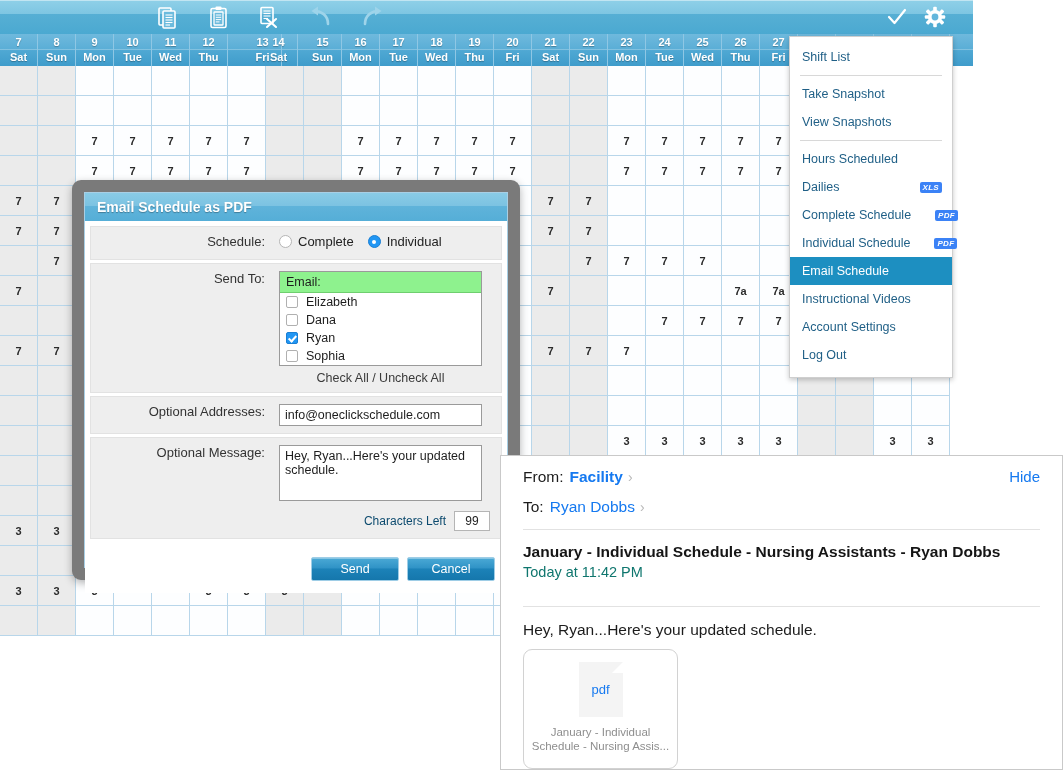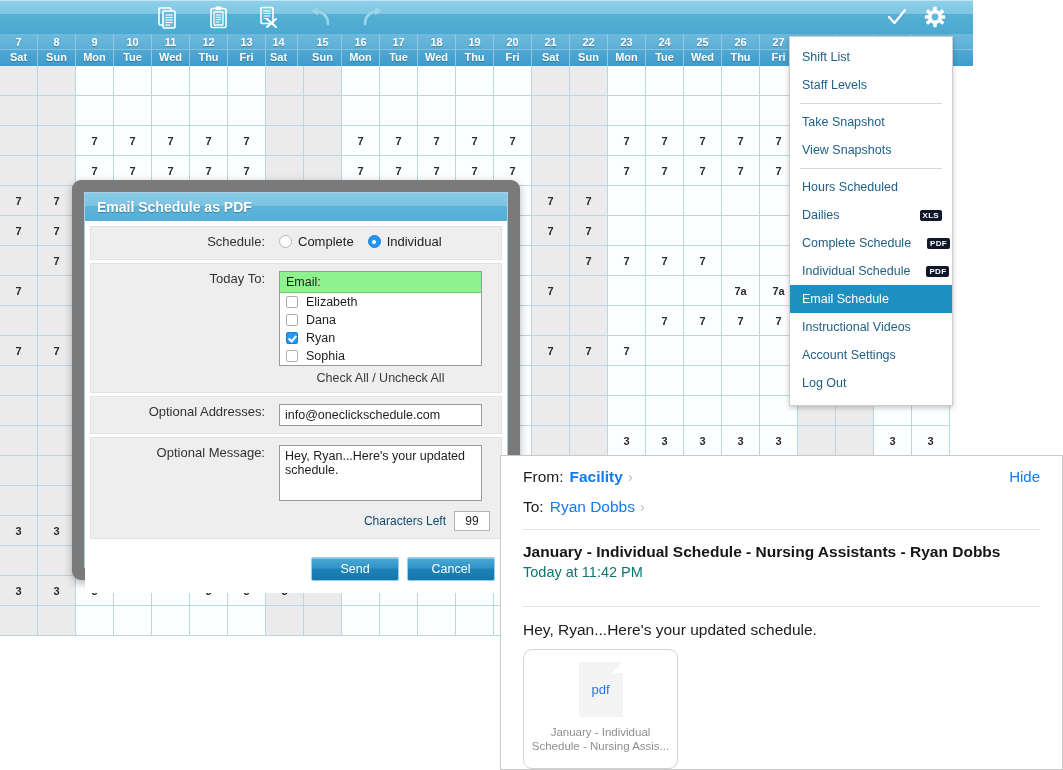--- a/index.html
+++ b/index.html
@@ -76,22 +76,22 @@
     height:28px;padding:0 10px 0 12px;
     font-size:12.5px;color:#1f5f86;
     cursor:pointer;white-space:nowrap;
   }
   .mi .mi-label{flex:1 1 auto;}
   .mi.sel{background:#1d8fc1;color:#ffffff;}
   .mi-sepwrap{padding:0 10px;}
   .mi-sep{height:1px;background:#d8d8d8;margin:4px 0;}
   .badge{
     display:inline-block;font-size:8px;font-weight:bold;color:#ffffff;
-    background:#0f172a;border-radius:2px;padding:1px 3px 1px 3px;
-    letter-spacing:.3px;line-height:9px;margin-left:16px;
+    background:#3b82f6;border-radius:2px;padding:1px 3px 1px 3px;
+    letter-spacing:.3px;line-height:9px;margin-left:24px;font-style:italic;
   }
 
   
   #modal{
     position:absolute;left:72px;top:180px;width:448px;height:400px;
     background:#7a7a7a;
     border-radius:9px;
     box-shadow:0 3px 9px rgba(0,0,0,.30);
     padding:12px;box-sizing:border-box;
     z-index:50;
@@ -352,21 +352,21 @@
         <span class="dname">Tue</span>
       </div>
       <div class="hdr-cell" style="left: 152px; width: 38px;">
         <span class="dnum">11</span>
         <span class="dname">Wed</span>
       </div>
       <div class="hdr-cell" style="left: 190px; width: 38px;">
         <span class="dnum">12</span>
         <span class="dname">Thu</span>
       </div>
-      <div class="hdr-cell" style="left: 228px; width: 38px;">
+      <div class="hdr-cell" style="left: 244px; width: 38px;">
         <span class="dnum">13</span>
         <span class="dname">Fri</span>
       </div>
       <div class="hdr-cell" style="left: 260px; width: 38px;">
         <span class="dnum">14</span>
         <span class="dname">Sat</span>
       </div>
       <div class="hdr-cell" style="left: 304px; width: 38px;">
         <span class="dnum">15</span>
         <span class="dname">Sun</span>
@@ -910,23 +910,20 @@
     <div class="cell wknd" style="left: 798px; top: 572px; width: 38px; height: 30px;"></div>
     <div class="cell wknd" style="left: 836px; top: 572px; width: 38px; height: 30px;"></div>
     <div class="cell" style="left: 874px; top: 572px; width: 38px; height: 30px;"></div>
     <div class="cell" style="left: 912px; top: 572px; width: 38px; height: 30px;"></div>
   </div>
 
 <div id="menu">
     <div class="mi">
       <span class="mi-label">Shift List</span>
     </div>
-    <div class="mi">
-      <span class="mi-label">Staff Levels</span>
-    </div>
     <div class="mi-sepwrap">
       <div class="mi-sep"></div>
     </div>
     <div class="mi">
       <span class="mi-label">Take Snapshot</span>
     </div>
     <div class="mi">
       <span class="mi-label">View Snapshots</span>
     </div>
     <div class="mi-sepwrap">
@@ -971,21 +968,21 @@
         <div class="fctl" id="schedule-radios"><label class="radio-opt">
               <span class="rdo"></span>
               <span>Complete</span>
             </label><label class="radio-opt">
               <span class="rdo on"></span>
               <span>Individual</span>
             </label></div>
       </div>
 
       <div class="frow">
-        <div class="flabel">Today To:</div>
+        <div class="flabel">Send To:</div>
         <div class="fctl">
           <div class="listbox">
             <div class="lb-head">Email:</div>
             <div id="recipient-items">
                 <div class="lb-item">
                   <span class="cbx"></span>
                   <span>Elizabeth</span>
                 </div>
                 <div class="lb-item">
                   <span class="cbx"></span>

